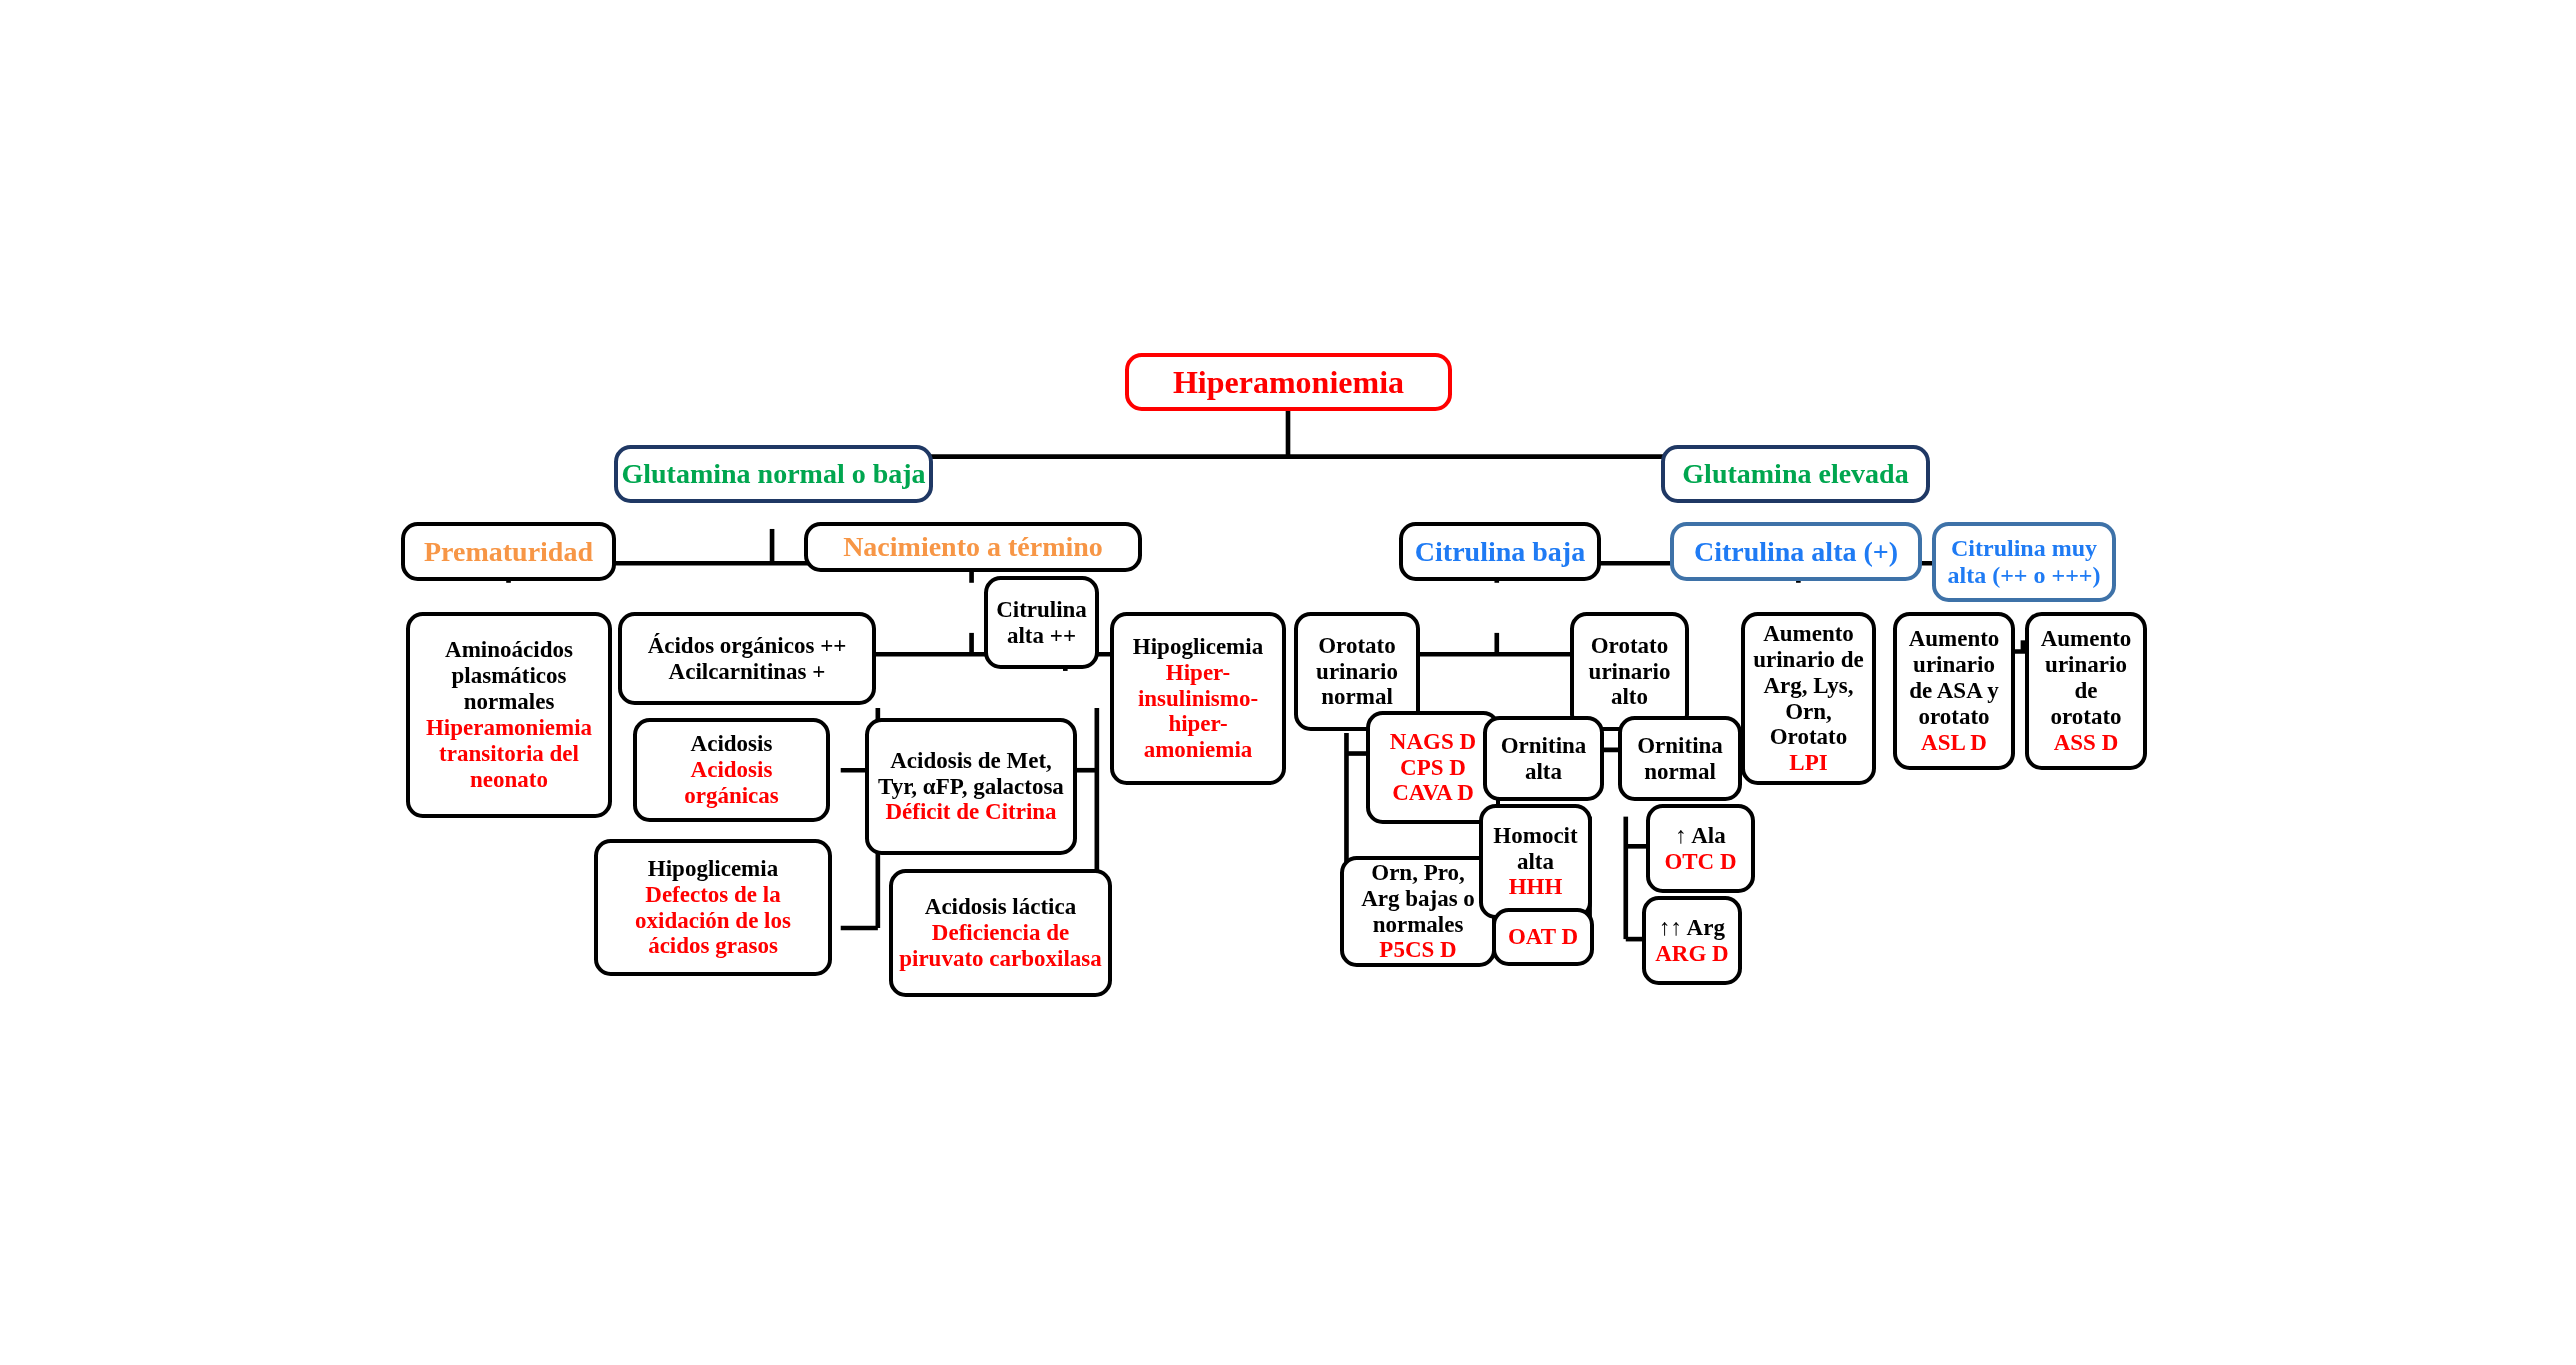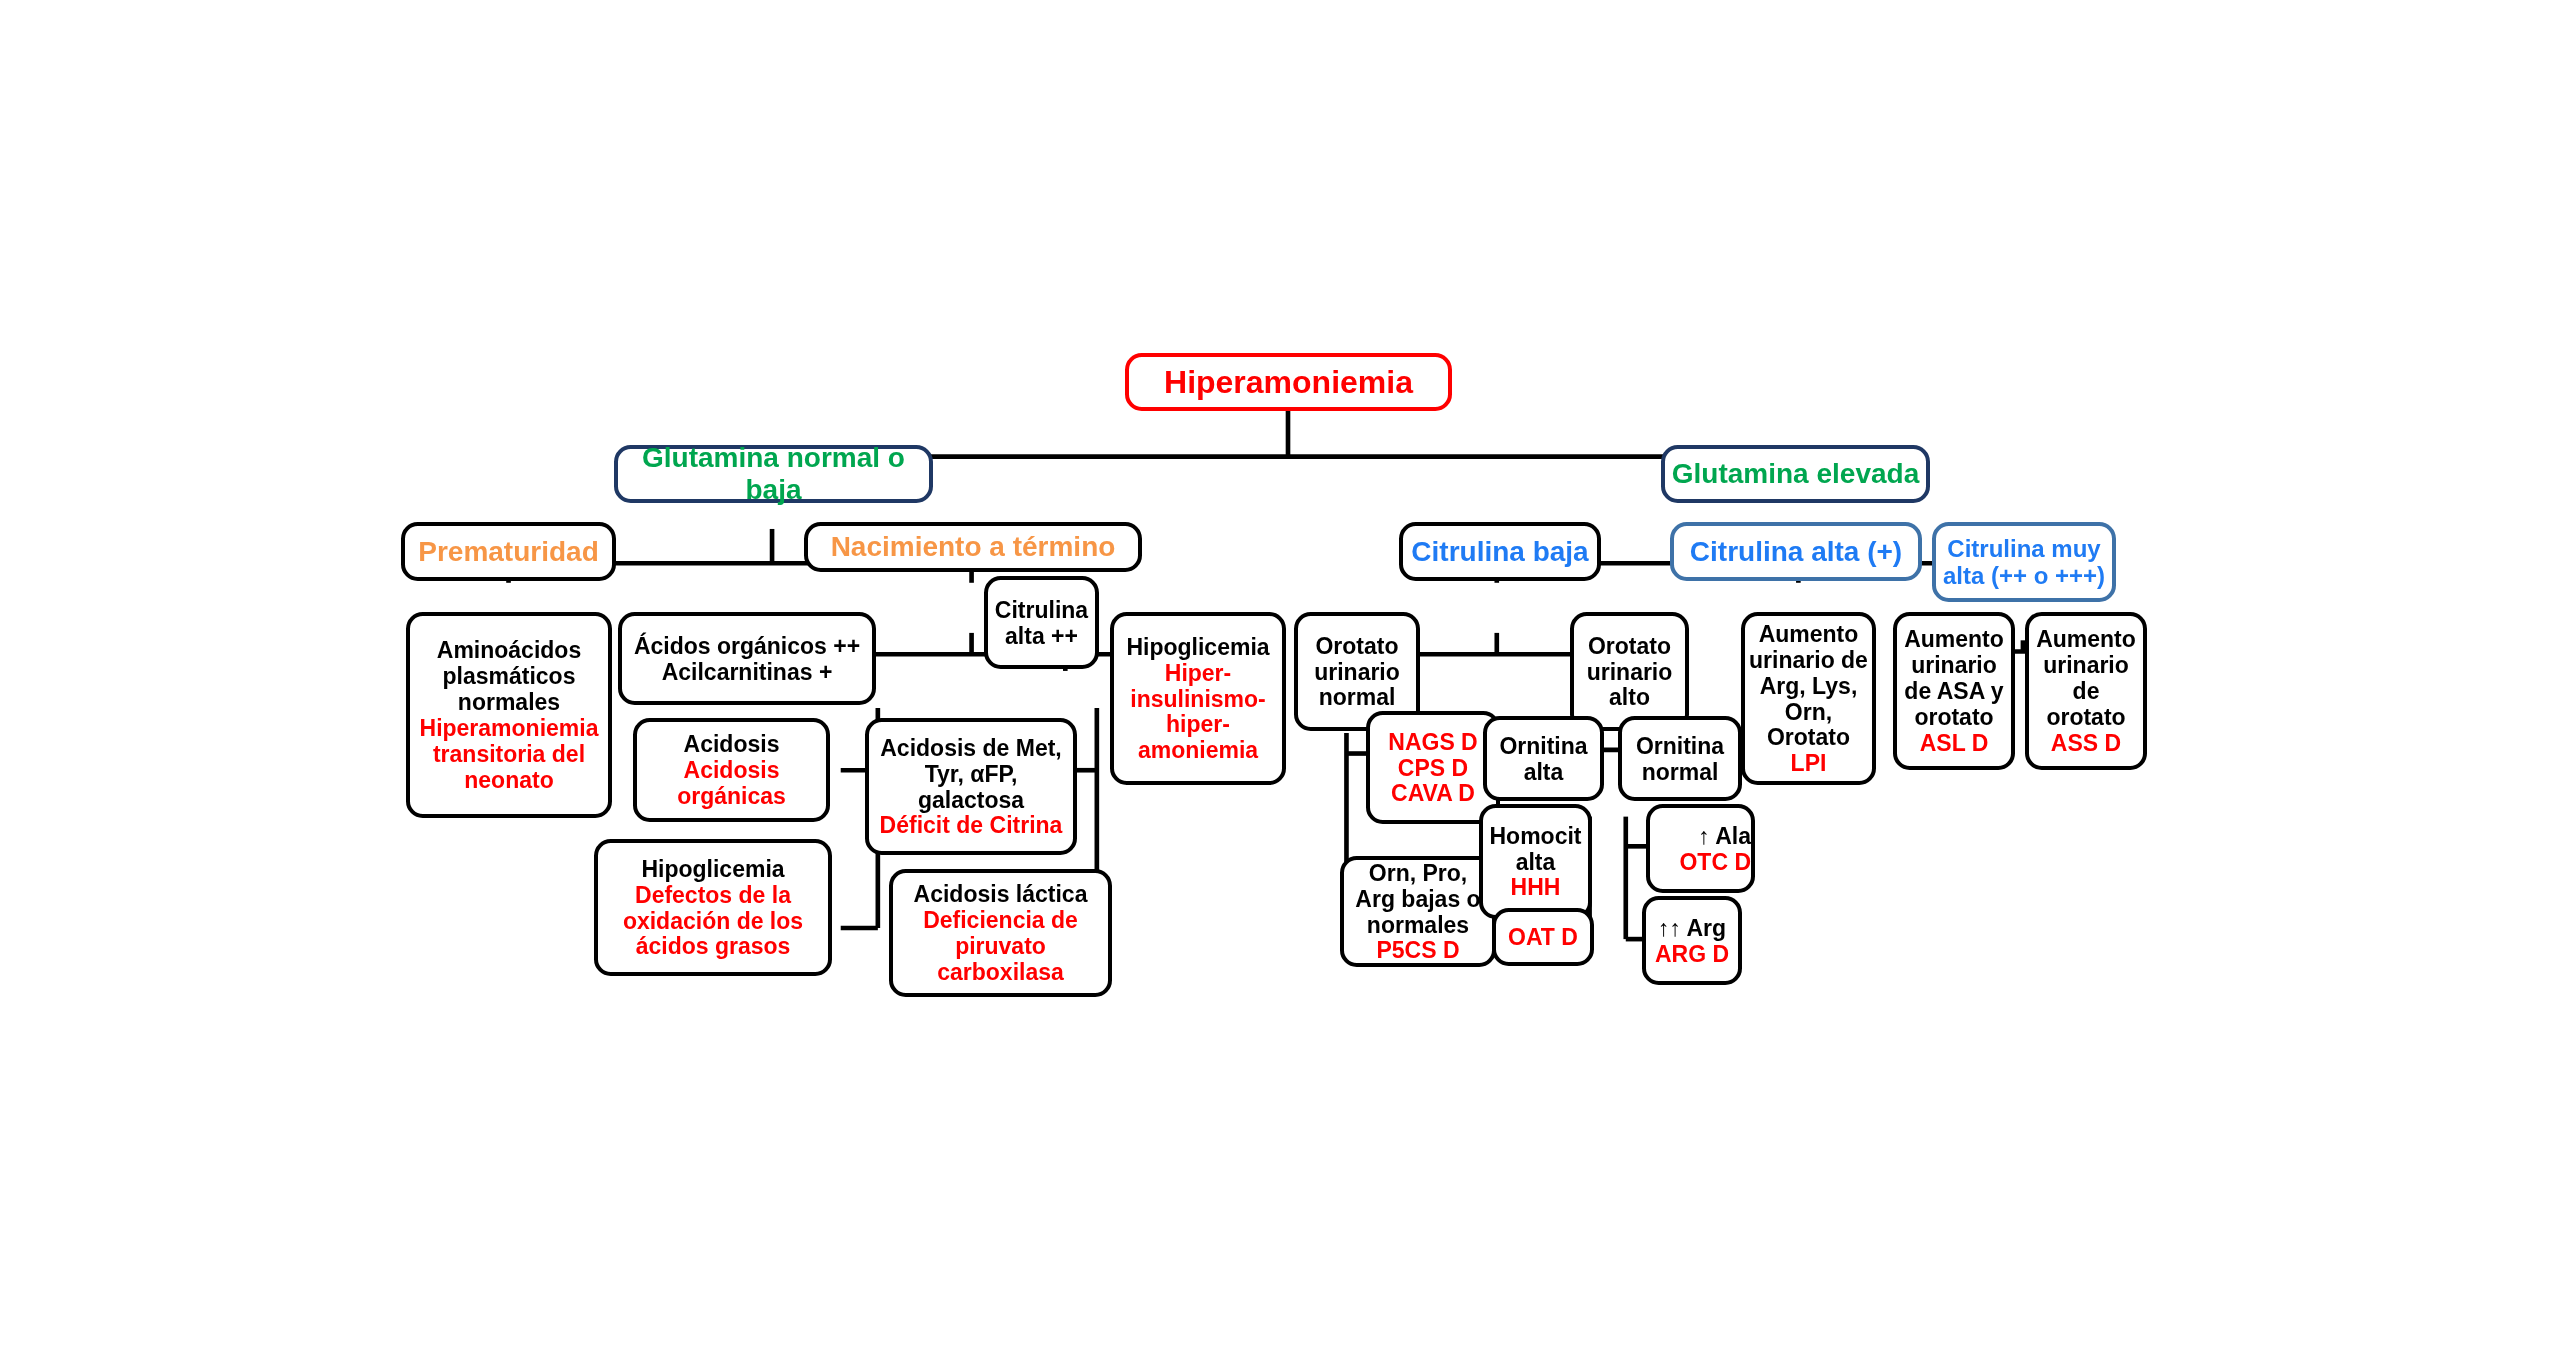--- a/index.html
+++ b/index.html
@@ -1,17 +1,17 @@
 <!DOCTYPE html>
 <html style="font-size:15px"><head>
 <meta charset="utf-8">
 <style>
   html,body{margin:0;padding:0;background:#ffffff;}
   body{width:2576px;height:1366px;font-family:"Liberation Sans",sans-serif;}
-  #stage{position:relative;width:2576px;height:1366px;overflow:hidden;background:#fff;}
+  #stage{position:relative;width:2576px;height:1366px;overflow:hidden;background:#fff;font-family:Liberation Serif, serif;}
   svg#wires{position:absolute;left:0;top:0;width:2576px;height:1366px;pointer-events:none;}
   .node{
     position:absolute;
     box-sizing:border-box;
     display:flex;
     flex-direction:column;
     align-items:center;
     justify-content:center;
     text-align:center;
     background:#ffffff;
@@ -236,21 +236,21 @@
 
   <div class="node b-black t-leaf" style="left:1492px;top:908px;width:102px;height:58px;">
     <span class="ln red">OAT D</span>
   </div>
 
   <div class="node b-black t-leaf" style="left:1618px;top:716px;width:124px;height:85px;">
     <span class="ln black">Ornitina</span>
     <span class="ln black">normal</span>
   </div>
 
-  <div class="node b-black t-leaf" style="left:1646px;top:804px;width:109px;height:89px;text-align:right;">
+  <div class="node b-black t-leaf" style="left:1646px;top:804px;width:109px;height:89px;">
     <span class="ln black">↑ Ala</span>
     <span class="ln red">OTC D</span>
   </div>
 
   <div class="node b-black t-leaf" style="left:1642px;top:896px;width:100px;height:89px;">
     <span class="ln black">↑↑ Arg</span>
     <span class="ln red">ARG D</span>
   </div>
 
   <div class="node b-black t-leaf" style="left:1741px;top:612px;width:135px;height:173px;">

